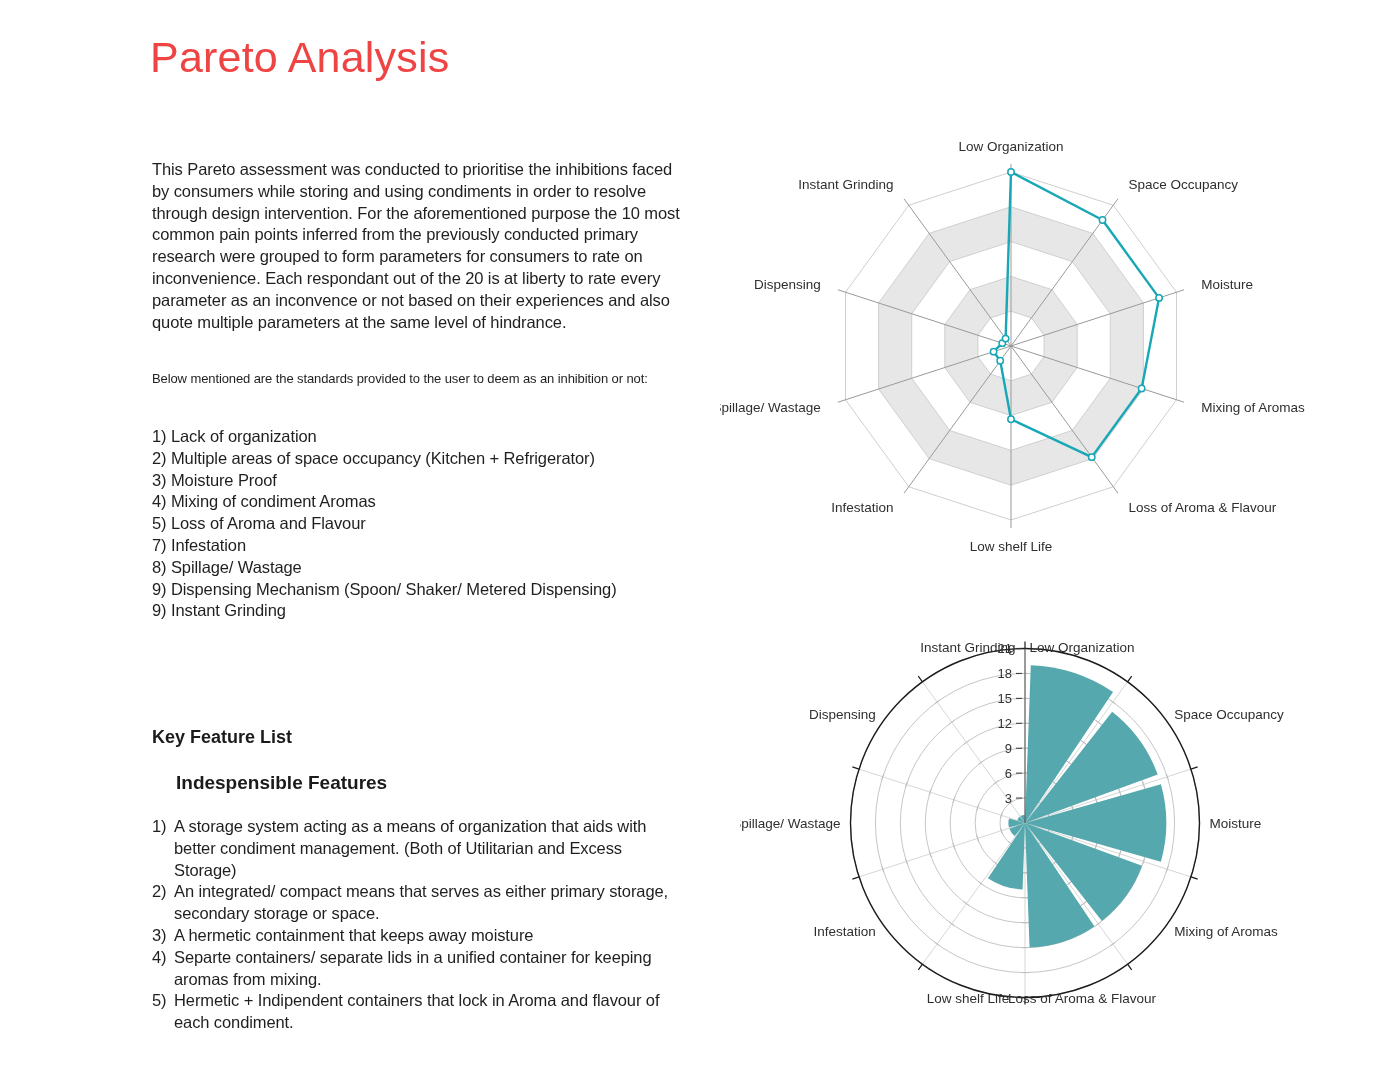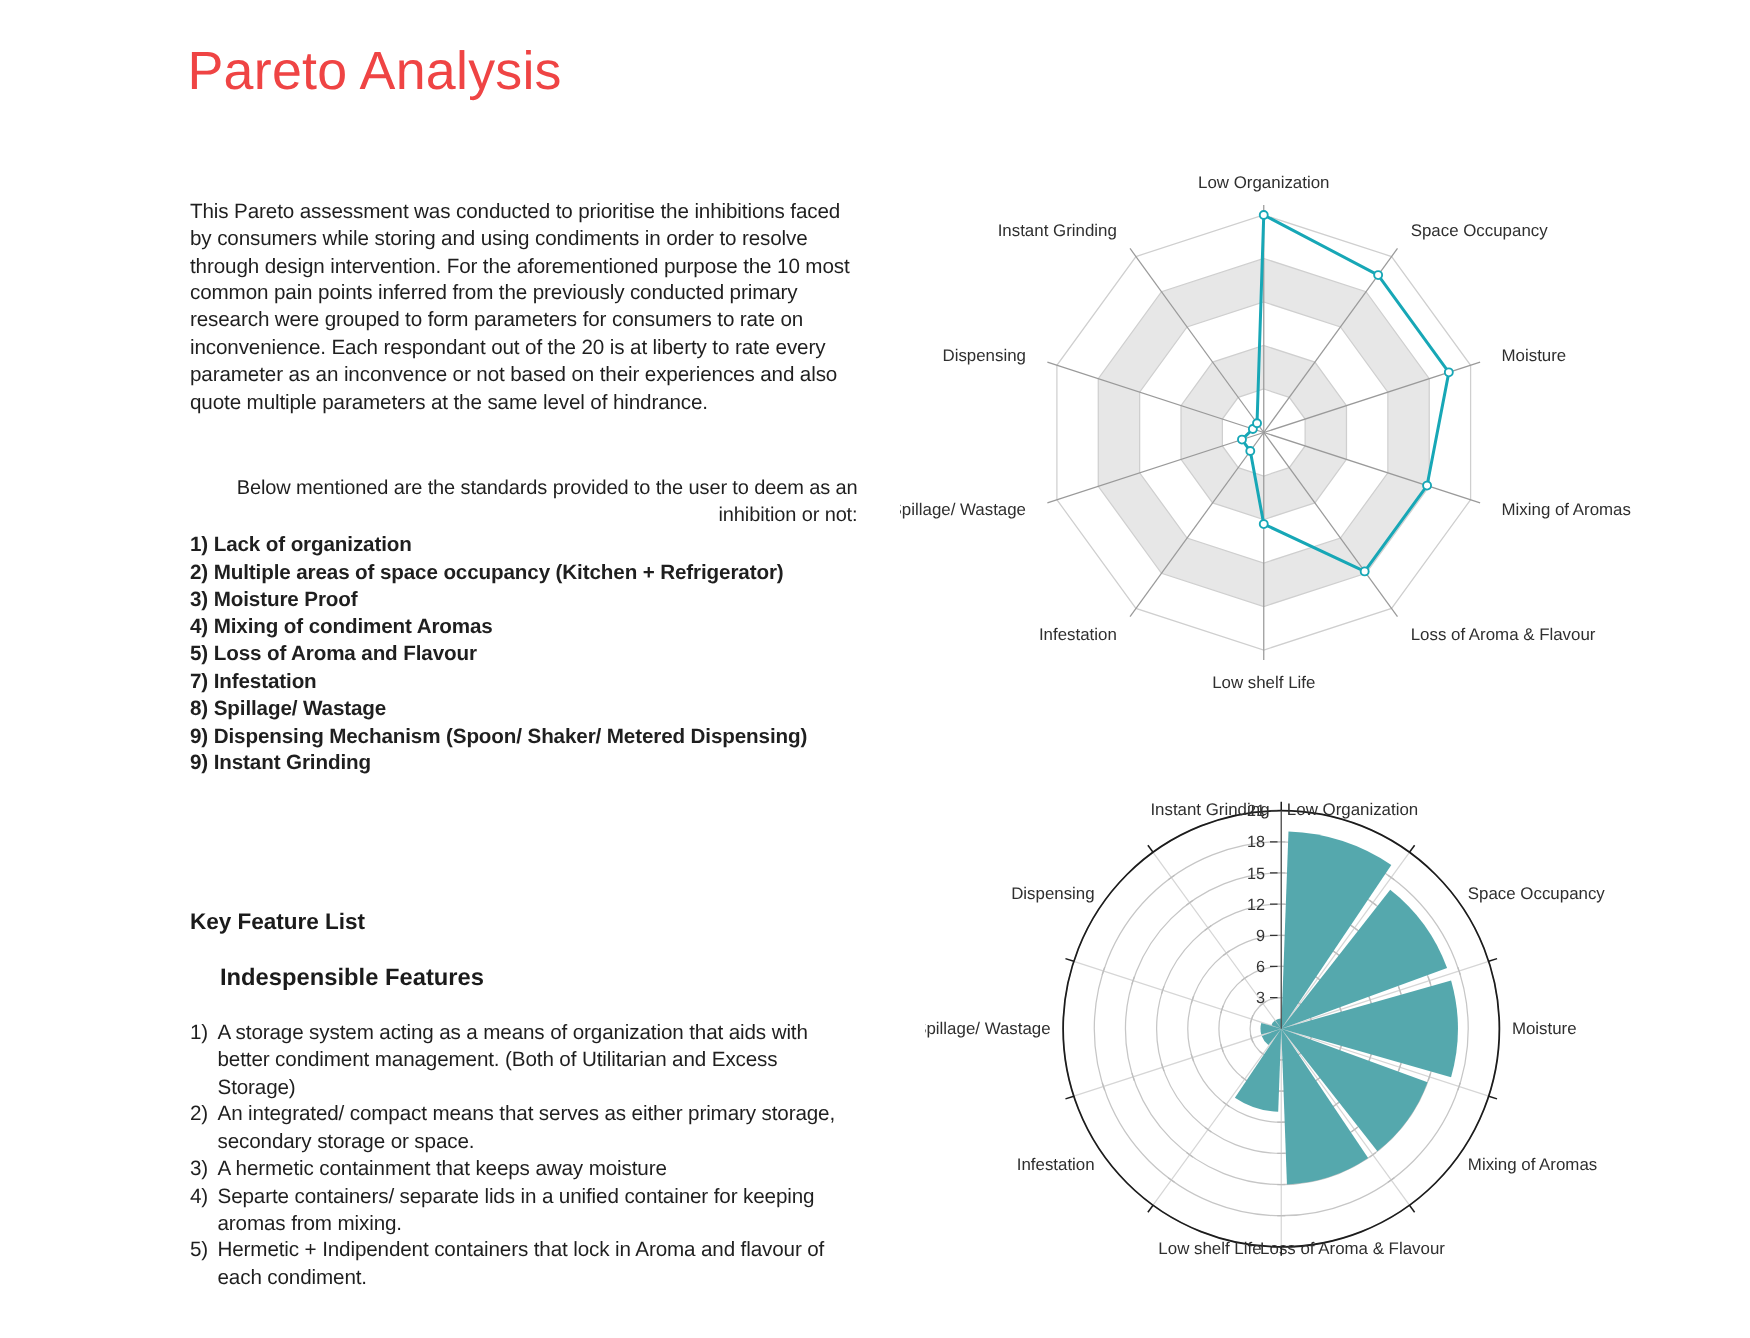--- a/index.html
+++ b/index.html
@@ -9,26 +9,26 @@
   }
   .page-title{
     position:absolute;left:150px;top:36px;font-size:43px;font-weight:400;
     color:#ef4444;letter-spacing:0.2px;line-height:1;
   }
   .intro-paragraph{
     position:absolute;left:152px;top:122px;width:528px;
     font-size:16.5px;line-height:21.8px;letter-spacing:-0.1px;margin-top:37px;
   }
   .standards-intro{
-    position:absolute;left:152px;top:380px;width:534px;
-    font-size:16px;line-height:21.8px;letter-spacing:-0.1px;text-align:right;
+    position:absolute;left:152px;top:368px;width:534px;
+    font-size:13px;line-height:21.8px;letter-spacing:-0.1px;
   }
   .standards-list{
     position:absolute;left:152px;top:426px;width:560px;
-    font-size:16.5px;line-height:21.8px;letter-spacing:-0.1px;font-weight:bold;
+    font-size:16.5px;line-height:21.8px;letter-spacing:-0.1px;
   }
   .kf-heading{
     position:absolute;left:152px;top:703px;
     font-size:18px;font-weight:700;color:#1b1b1b;margin-top:24px;
   }
   .kf-subheading{
     position:absolute;left:176px;top:772px;
     font-size:19px;font-weight:700;color:#1b1b1b;
   }
   .features-list{

